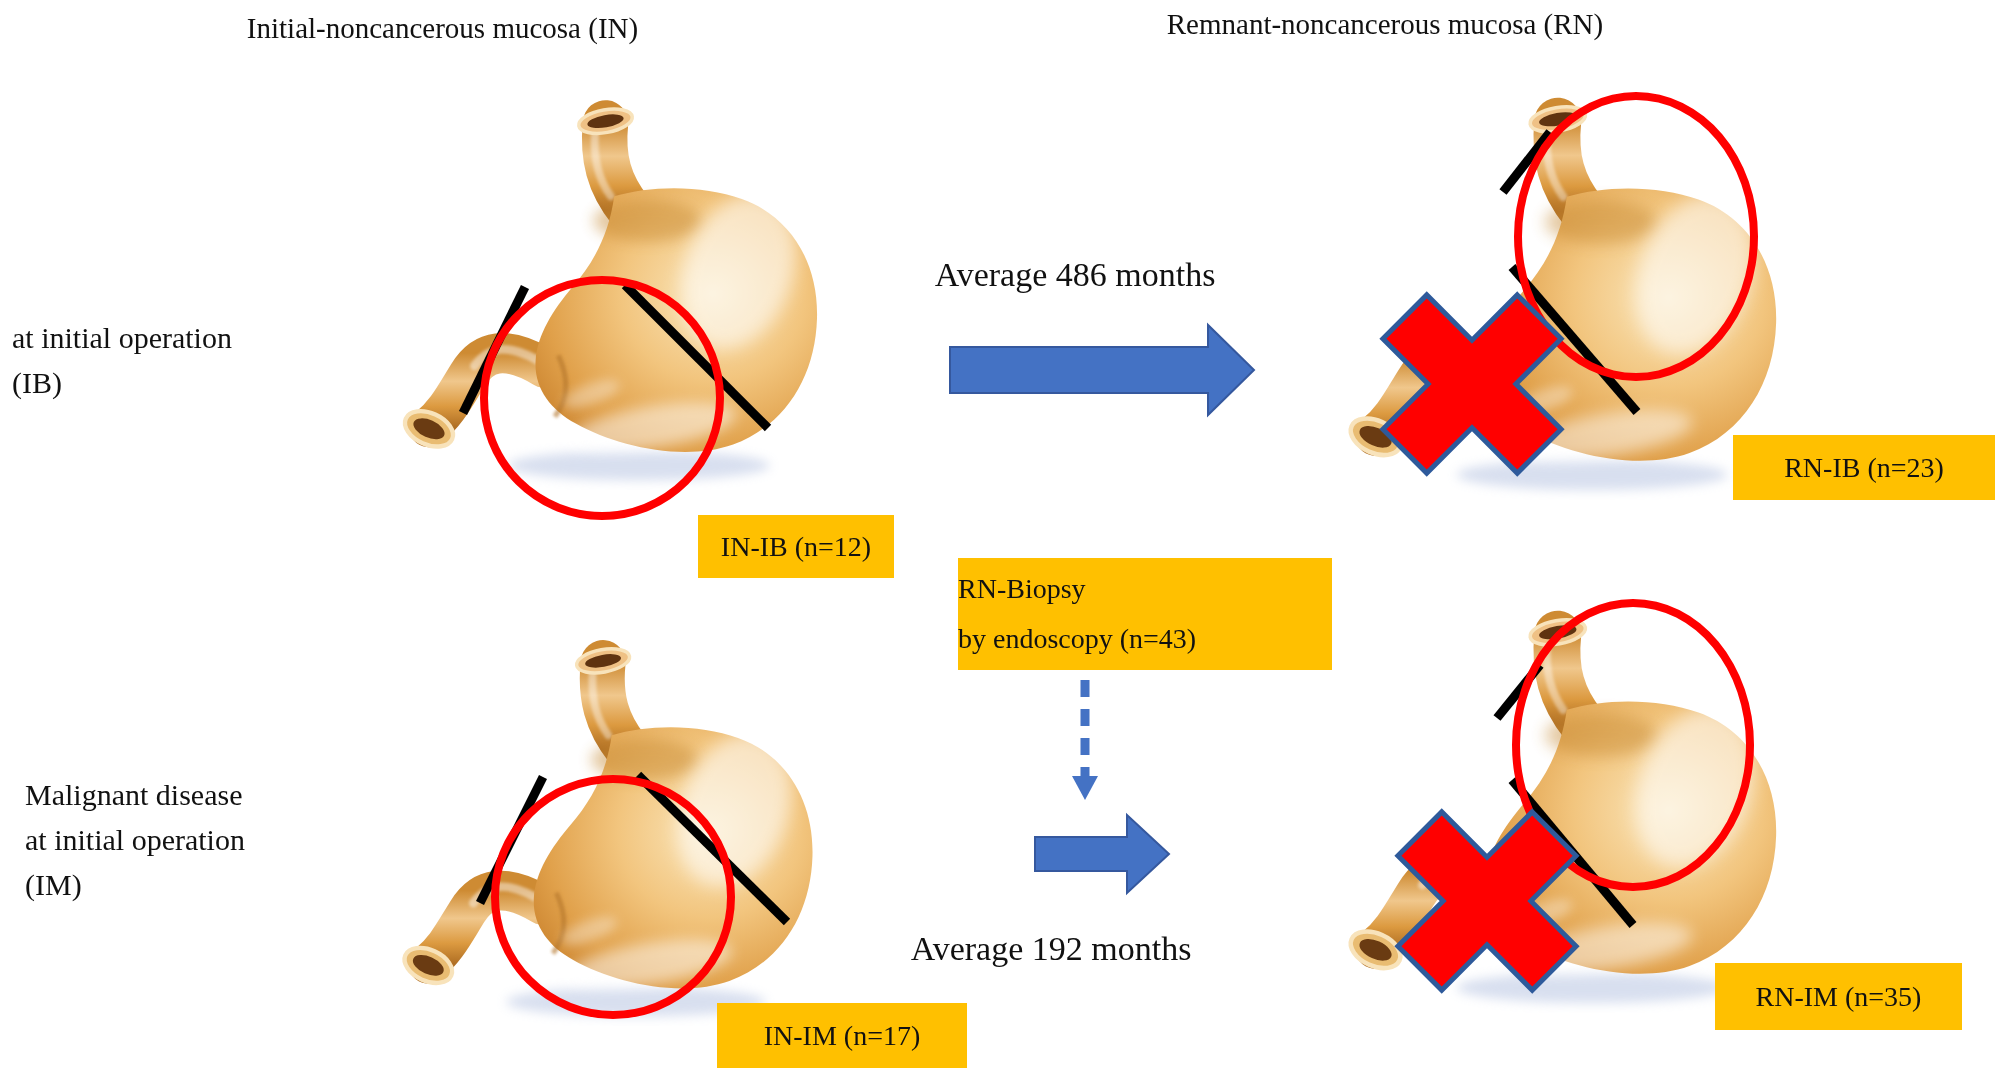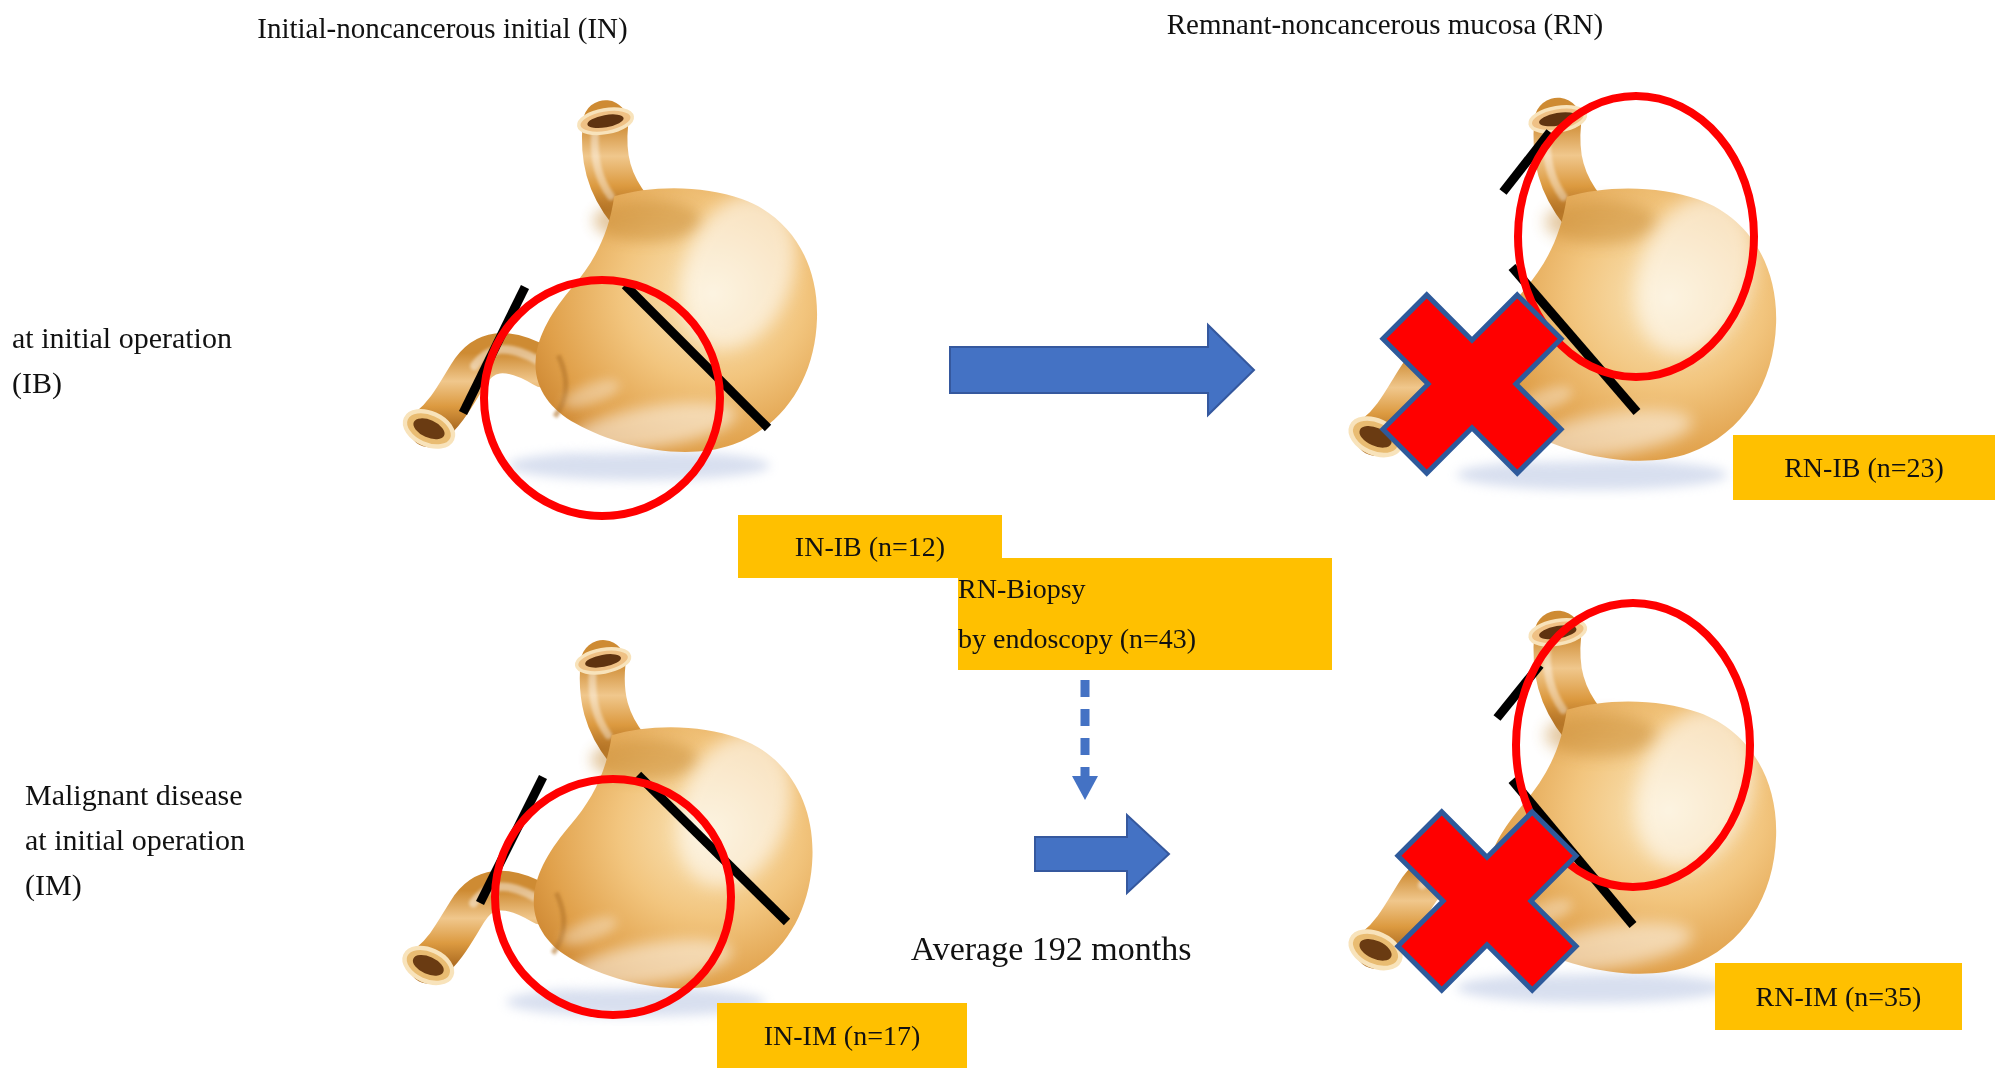--- a/index.html
+++ b/index.html
@@ -65,21 +65,21 @@
         <path d="M 262,124 C 256,166 240,198 214,228 C 192,254 174,282 172,312 C 170,342 188,368 218,384 C 264,410 342,428 398,408 C 458,386 492,330 494,264 C 496,198 462,146 408,127 C 364,111 304,111 262,124 Z" fill="url(#bodyGrad)"></path>
         <ellipse cx="300" cy="152" rx="62" ry="24" fill="#C4862F" opacity="0.45" filter="url(#blur8)"></ellipse>
         <path d="M 198,306 C 210,332 210,356 194,376" fill="none" stroke="#B4762B" stroke-width="6" opacity="0.6" filter="url(#blur2)"></path>
         <ellipse cx="404" cy="210" rx="62" ry="92" transform="rotate(20 404 210)" fill="#FFFFFF" opacity="0.55" filter="url(#blur10)"></ellipse>
         <ellipse cx="306" cy="388" rx="96" ry="24" transform="rotate(-9 306 388)" fill="#FFFFFF" opacity="0.5" filter="url(#blur8)"></ellipse>
         <ellipse cx="236" cy="350" rx="34" ry="12" transform="rotate(-20 236 350)" fill="#FFFFFF" opacity="0.35" filter="url(#blur6)"></ellipse>
       </symbol>
     </defs>
   </svg>
 
-  <div class="col-title" style="left:150px;top:12px;width:585px">Initial-noncancerous initial (IN)</div>
+  <div class="col-title" style="left:150px;top:12px;width:585px">Initial-noncancerous mucosa (IN)</div>
   <div class="col-title" style="left:1085px;top:8px;width:600px">Remnant-noncancerous mucosa (RN)</div>
 
   <div class="row-label" style="left:12px;top:315px;width:340px">
     <div>at initial operation</div>
     <div>(IB)</div>
   </div>
   <div class="row-label" style="left:25px;top:772px;width:340px">
     <div>Malignant disease</div>
     <div>at initial operation</div>
     <div>(IM)</div>
@@ -139,37 +139,38 @@
     </svg>
 
   <div class="circle-mark" style="left:1512px;top:599px;width:242px;height:292px"></div>
 
   <svg class="overlay" style="left:1387px;top:801px" width="200" height="200" viewBox="0 0 200 200">
     <g transform="translate(100,100) rotate(45)">
       <path d="M -31,-95 H 31 V -31 H 95 V 31 H 31 V 95 H -31 V 31 H -95 V -31 H -31 Z" fill="#FF0000" stroke="#2E5A9B" stroke-width="5" stroke-linejoin="miter"></path>
     </g>
     </svg>
 
+  <div class="caption" style="left:890px;top:256px;width:370px">Average 486 months</div>
   <svg class="overlay" style="left:948px;top:323px" width="310" height="94">
     <polygon points="2,24 260,24 260,2 306,47 260,92 260,70 2,70" fill="#4472C4" stroke="#35589E" stroke-width="2"></polygon>
     </svg>
 
   <div class="tag multiline" style="left:958px;top:558px;width:374px;height:112px">
     <div>RN-Biopsy</div>
     <div>by endoscopy (n=43)</div>
   </div>
 
   <svg class="overlay" style="left:1060px;top:676px" width="50" height="130">
     <line x1="25" y1="4" x2="25" y2="100" stroke="#4472C4" stroke-width="9" stroke-dasharray="17 12"></line>
     <polygon points="12,100 38,100 25,124" fill="#4472C4"></polygon>
     </svg>
 
   <svg class="overlay" style="left:1033px;top:813px" width="140" height="82">
     <polygon points="2,24 94,24 94,2 136,41 94,80 94,58 2,58" fill="#4472C4" stroke="#35589E" stroke-width="2"></polygon>
     </svg>
   <div class="caption" style="left:861px;top:930px;width:380px">Average 192 months</div>
 
-  <div class="tag" style="left:738px;top:515px;width:264px;height:63px">IN-IB (n=12)</div>
+  <div class="tag" style="left:698px;top:515px;width:196px;height:63px">IN-IB (n=12)</div>
   <div class="tag" style="left:1733px;top:435px;width:262px;height:65px">RN-IB (n=23)</div>
   <div class="tag" style="left:717px;top:1003px;width:250px;height:65px">IN-IM (n=17)</div>
   <div class="tag" style="left:1715px;top:963px;width:247px;height:67px">RN-IM (n=35)</div>
 
 </div>
 
 </body></html>

